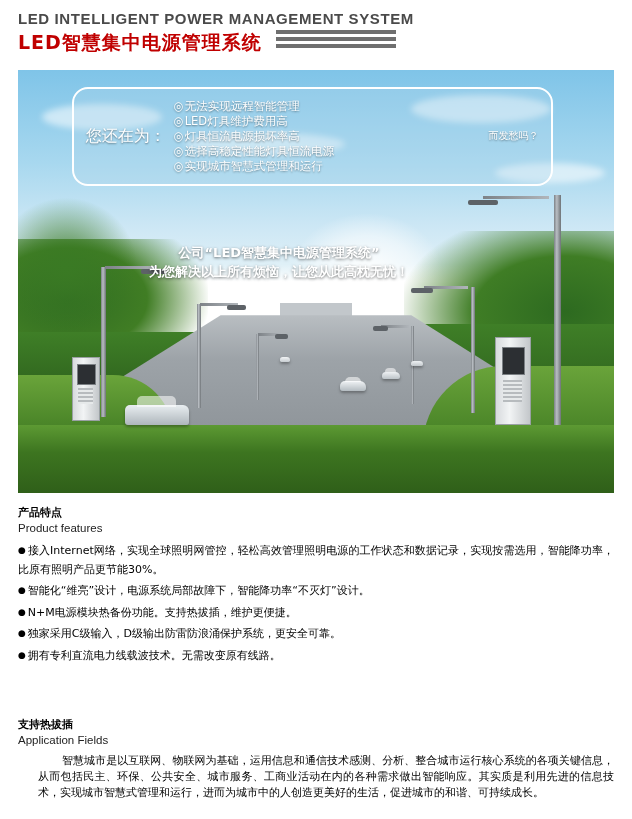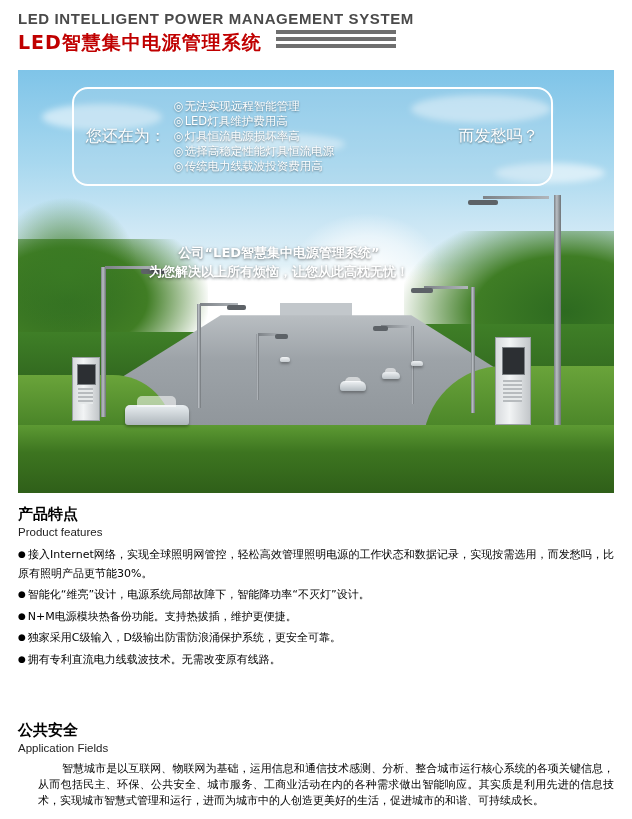--- a/index.html
+++ b/index.html
@@ -282,21 +282,21 @@
     text-shadow: 0 1px 2px rgba(0,0,0,0.45);
     white-space: nowrap;
   }
   .callout .list .li .dot {
     display: inline-block;
     width: 11px;
     color: #ffffff;
   }
   .callout .tail {
     font-family: Liberation Mono, monospace;
-    font-size: 16px;
+    font-size: 10px;
     color: #ffffff;
     white-space: nowrap;
     text-shadow: 0 1px 2px rgba(0,0,0,0.45);
     margin-left: 0;
   }
   .hero-statement {
     position: absolute;
     left: 22%;
     top: 41%;
     text-align: center;
@@ -310,21 +310,21 @@
     text-shadow: 0 1px 3px rgba(0,0,0,0.55);
     white-space: nowrap;
   }
 
   
   .section {
     padding: 0 18px;
   }
   .sec-title-cn {
     font-family: "DejaVu Sans", sans-serif;
-    font-size: 15px;
+    font-size: 11px;
     font-weight: bold;
     color: #000;
     margin: 0;
   }
   .sec-title-en {
     font-family: "Liberation Sans", sans-serif;
     font-size: 11.5px;
     color: #222;
     margin: 2px 0 7px 0;
   }
@@ -450,51 +450,51 @@
       <div class="li">
         <span class="dot">◎</span><span>LED灯具维护费用高</span>
       </div>
       <div class="li">
         <span class="dot">◎</span><span>灯具恒流电源损坏率高</span>
       </div>
       <div class="li">
         <span class="dot">◎</span><span>选择高稳定性能灯具恒流电源</span>
       </div>
       <div class="li">
-        <span class="dot">◎</span><span>传统电力线载波投资费用高</span>
+        <span class="dot">◎</span><span>实现城市智慧式管理和运行</span>
       </div>
     </div>
     <div class="tail">而发愁吗？</div>
   </div>
 
   <div class="hero-statement">
     <div class="line">公司“LED智慧集中电源管理系统”</div>
     <div class="line">为您解决以上所有烦恼，让您从此高枕无忧！</div>
   </div>
 </div>
 
 <div class="section sec-features">
   <div class="sec-title-cn">产品特点</div>
   <div class="sec-title-en">Product features</div>
   <div class="bullets">
     <div class="bullet">
-      <span class="mk">●</span><span>接入Internet网络，实现全球照明网管控，轻松高效管理照明电源的工作状态和数据记录，实现按需选用，而发愁吗，比原有照明产品更节能30%。</span>
+      <span class="mk">●</span><span>接入Internet网络，实现全球照明网管控，轻松高效管理照明电源的工作状态和数据记录，实现按需选用，智能降功率，比原有照明产品更节能30%。</span>
     </div>
     <div class="bullet">
       <span class="mk">●</span><span>智能化“维亮”设计，电源系统局部故障下，智能降功率“不灭灯”设计。</span>
     </div>
     <div class="bullet">
       <span class="mk">●</span><span>N+M电源模块热备份功能。支持热拔插，维护更便捷。</span>
     </div>
     <div class="bullet">
       <span class="mk">●</span><span>独家采用C级输入，D级输出防雷防浪涌保护系统，更安全可靠。</span>
     </div>
     <div class="bullet">
       <span class="mk">●</span><span>拥有专利直流电力线载波技术。无需改变原有线路。</span>
     </div>
   </div>
 </div>
 
 <div class="section sec-fields">
-  <div class="sec-title-cn">公共安全</div>
+  <div class="sec-title-cn">支持热拔插</div>
   <div class="sec-title-en">Application Fields</div>
   <div class="paragraph">智慧城市是以互联网、物联网为基础，运用信息和通信技术感测、分析、整合城市运行核心系统的各项关键信息，从而包括民主、环保、公共安全、城市服务、工商业活动在内的各种需求做出智能响应。其实质是利用先进的信息技术，实现城市智慧式管理和运行，进而为城市中的人创造更美好的生活，促进城市的和谐、可持续成长。</div>
 </div>
 
 </body></html>

